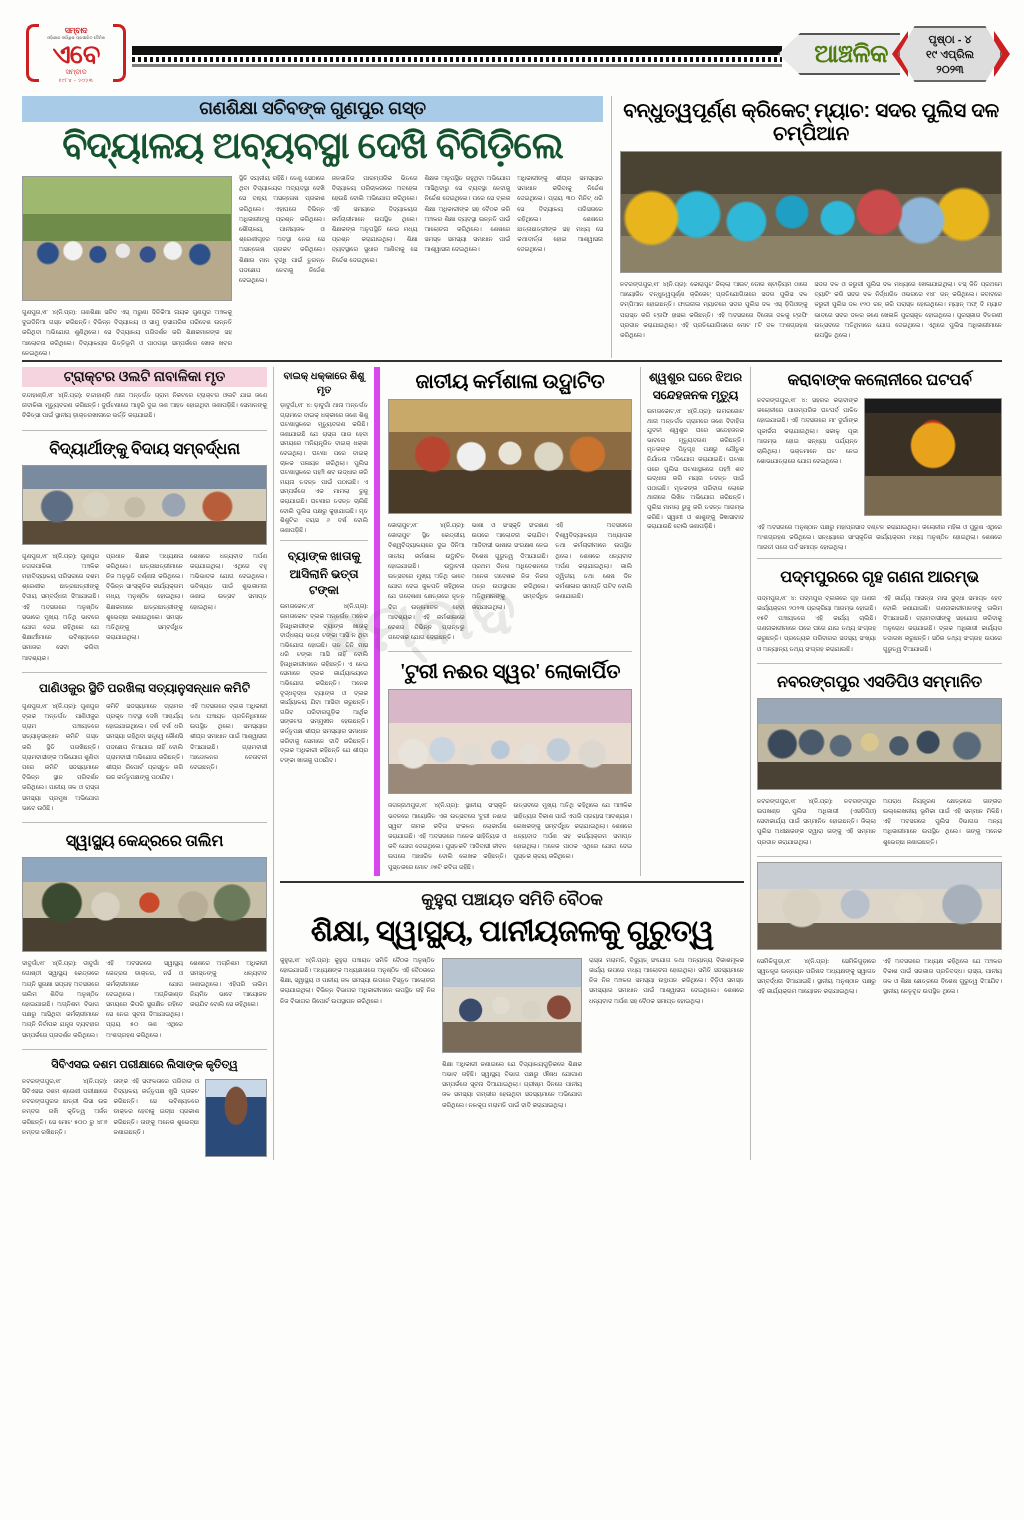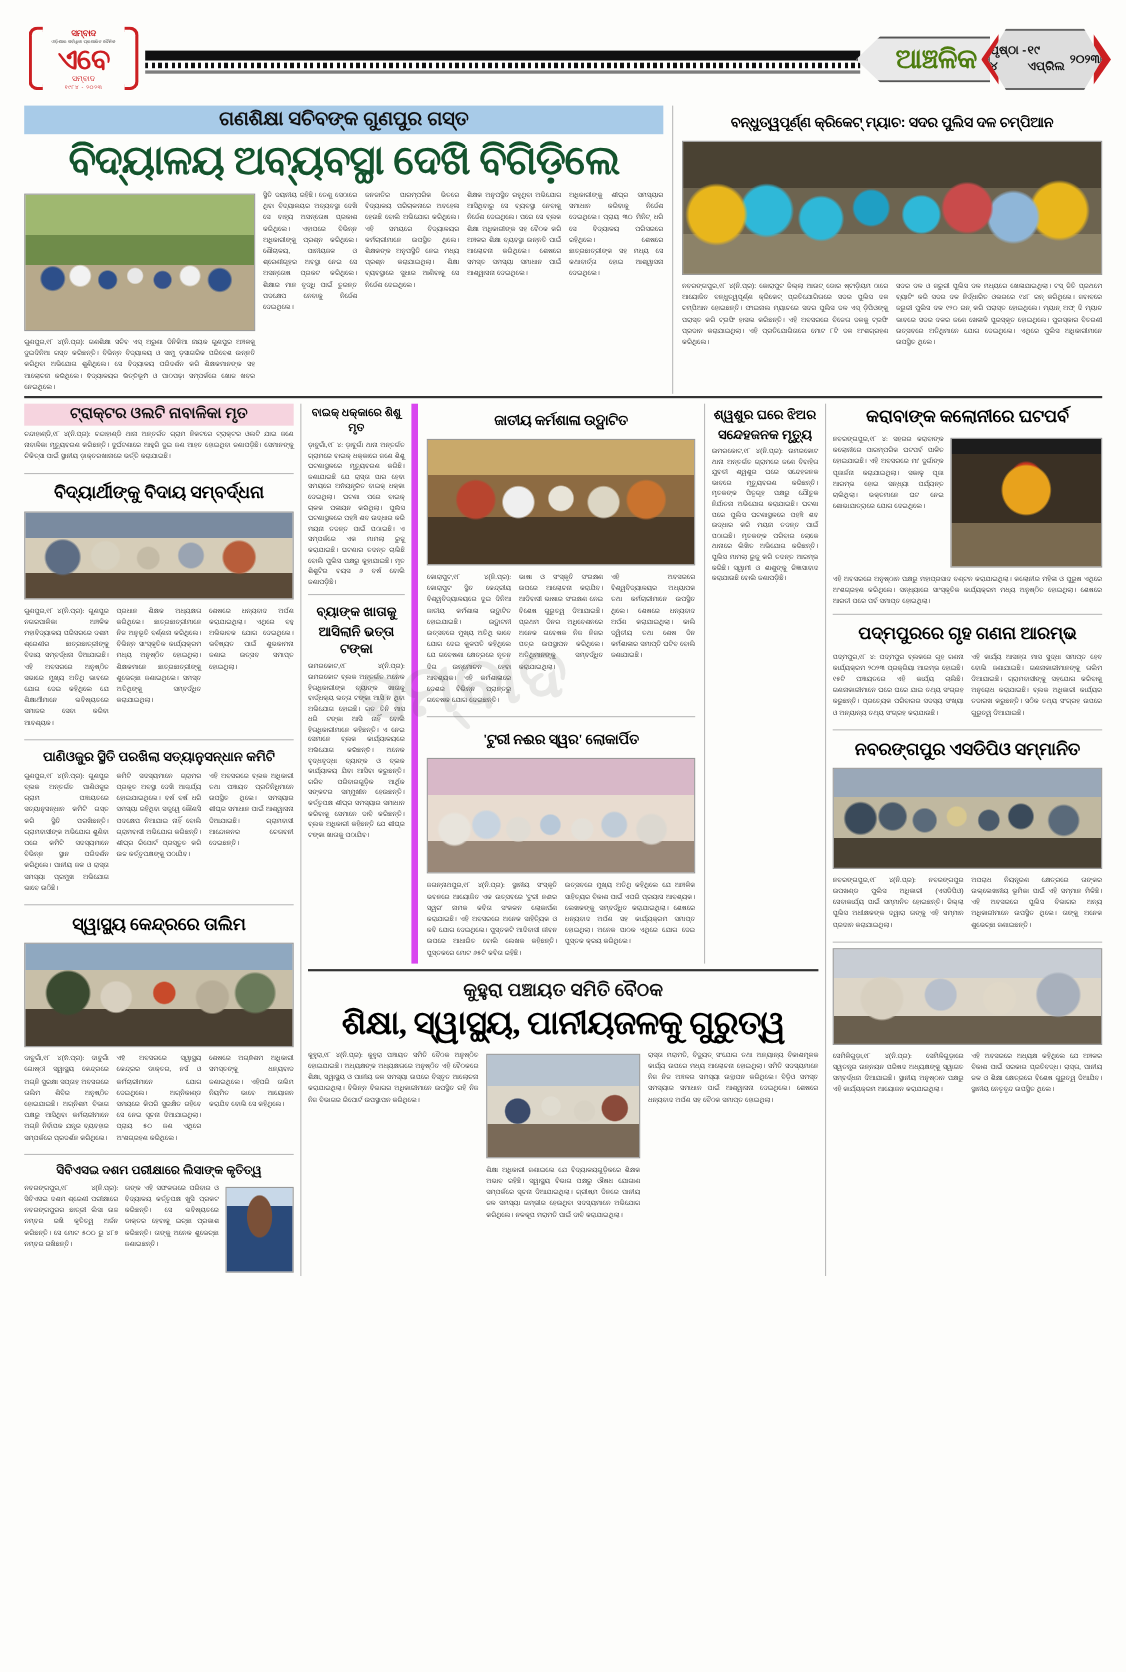--- a/index.html
+++ b/index.html
@@ -125,20 +125,21 @@
     letter-spacing: -0.5px;
     white-space: nowrap;
   }
   .date-hex {
     width: 104px;
     height: 56px;
     background: #dddddd;
     border: 2px solid #666;
     margin-left: -2px;
     display: flex;
+    flex-direction: column;
     align-items: center;
     justify-content: center;
     clip-path: polygon(16% 0, 84% 0, 100% 50%, 84% 100%, 16% 100%, 0 50%);
     position: relative;
   }
   .date-hex-wrap { position: relative; display: flex; align-items: center; }
   .hex-red-l, .hex-red-r {
     width: 16px; height: 46px;
     background: #cc1f22;
     position: absolute;
@@ -182,21 +183,21 @@
     text-align: center;
     font-size: 37px;
     font-weight: bold;
     color: #14532d;
     line-height: 42px;
     letter-spacing: -1.2px;
     padding: 3px 0 4px;
   }
   .headline-lg {
     text-align: center;
-    font-size: 13px;
+    font-size: 20px;
     font-weight: bold;
     color: #000;
     line-height: 23px;
     padding: 3px 0;
     letter-spacing: -0.3px;
   }
   .headline-md {
     text-align: center;
     font-size: 16px;
     font-weight: bold;

